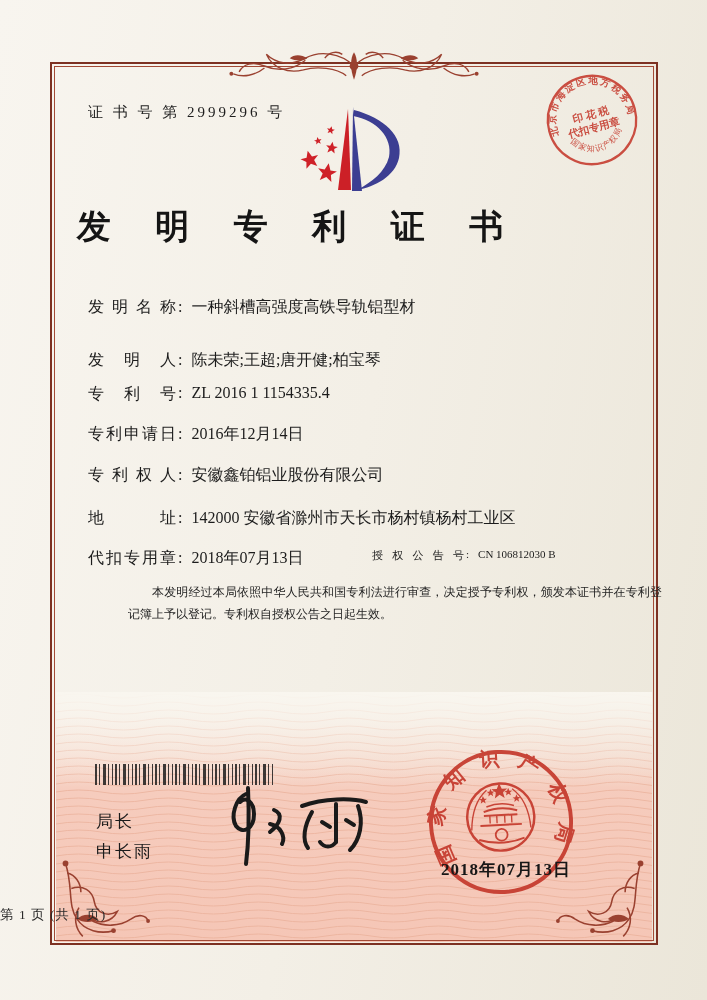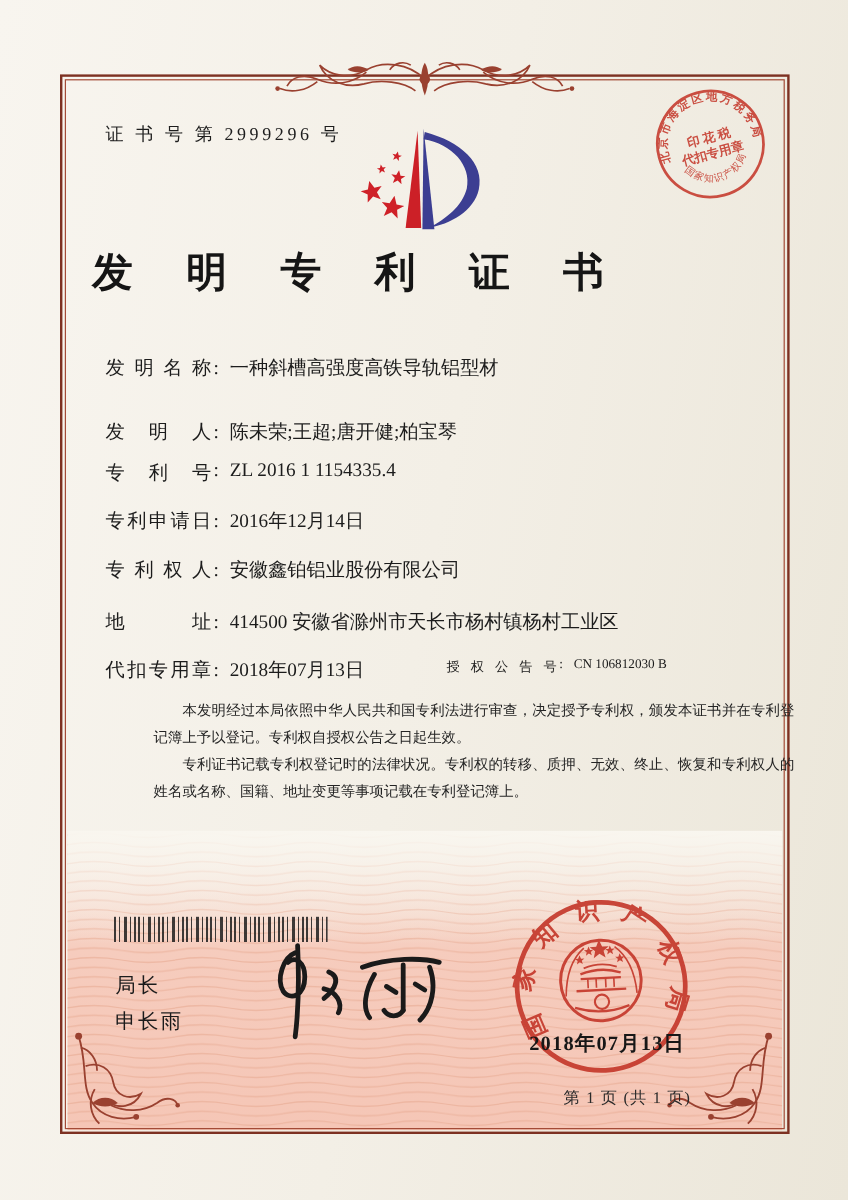--- a/index.html
+++ b/index.html
@@ -31,21 +31,21 @@
       #1c1c1c 0 2px,transparent 2px 4px,#1c1c1c 4px 5px,transparent 5px 8px,
       #1c1c1c 8px 11px,transparent 11px 13px,#1c1c1c 13px 14px,transparent 14px 17px,
       #1c1c1c 17px 18px,transparent 18px 20px);}
   .director-title{left:96px;top:810px;font-size:17px;color:#1b1b1b;z-index:3;letter-spacing:2px;}
   .director-name{left:96px;top:840px;font-size:17px;color:#1b1b1b;z-index:3;letter-spacing:2px;}
   .signature{left:212px;top:780px;z-index:4;}
   .seal{left:427px;top:748px;z-index:4;transform:rotate(-3deg);opacity:.92;}
   .seal-date{left:441px;top:858px;font-size:17px;font-weight:600;letter-spacing:1px;color:#171717;z-index:5;}
   .tax-stamp{left:544px;top:72px;z-index:4;transform:rotate(-15deg);opacity:.88;}
   .logo{left:272px;top:96px;z-index:3;}
-  .footer{top:906px;left:0;width:576px;text-align:right;font-size:13.5px;
+  .footer{top:906px;left:0;width:576px;text-align:left;font-size:13.5px;
           letter-spacing:1px;color:#2a2a2a;z-index:3;}
   .ornament-top{left:208px;top:44px;z-index:3;}
   .corner-left{left:54px;top:850px;z-index:3;}
   .corner-right{left:556px;top:850px;z-index:3;transform:scale(-1,1);}
 </style>
 </head>
 <body>
 
 <div class="abs pink-panel">
   <svg width="596" height="250">
@@ -139,32 +139,31 @@
 <div class="abs field-row" style="top:384px">
   <span class="flabel">专利号</span><span class="colon">:</span><span>ZL 2016 1 1154335.4</span>
 </div>
 <div class="abs field-row" style="top:424px">
   <span class="flabel">专利申请日</span><span class="colon">:</span><span>2016年12月14日</span>
 </div>
 <div class="abs field-row" style="top:465px">
   <span class="flabel">专利权人</span><span class="colon">:</span><span>安徽鑫铂铝业股份有限公司</span>
 </div>
 <div class="abs field-row" style="top:508px">
-  <span class="flabel">地址</span><span class="colon">:</span><span>414500 安徽省滁州市天长市杨村镇杨村工业区</span>
+  <span class="flabel">地址</span><span class="colon">:</span><span>142000 安徽省滁州市天长市杨村镇杨村工业区</span>
 </div>
 <div class="abs field-row" style="top:548px">
   <span class="flabel">代扣专用章</span><span class="colon">:</span><span>2018年07月13日</span>
 </div>
 <div class="abs grant-right">
   <span class="flabel">授权公告号</span><span class="colon">:</span><span>CN 106812030 B</span>
 </div>
 
 <div class="abs body-text">
   <p>本发明经过本局依照中华人民共和国专利法进行审查，决定授予专利权，颁发本证书并在专利登记簿上予以登记。专利权自授权公告之日起生效。</p>
-  <p>专利证书记载专利权登记时的法律状况。专利权的转移、质押、无效、终止、恢复和专利权人的姓名或名称、国籍、地址变更等事项记载在专利登记簿上。</p>
 </div>
 
 <div class="abs barcode"></div>
 
 <div class="abs director-title">局长</div>
 <div class="abs director-name">申长雨</div>
 
 <svg class="abs signature" width="170" height="90" viewBox="0 0 170 90">
   <g stroke="#1a1a1a" stroke-width="4" fill="none" stroke-linecap="round" stroke-linejoin="round">
     <path d="M34,14 C24,18 18,36 24,46 C30,54 42,50 42,34 C42,22 34,16 28,22"></path>

